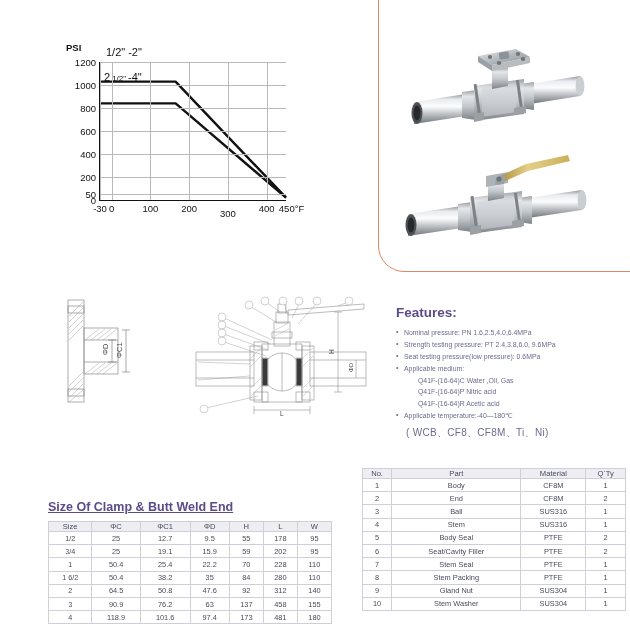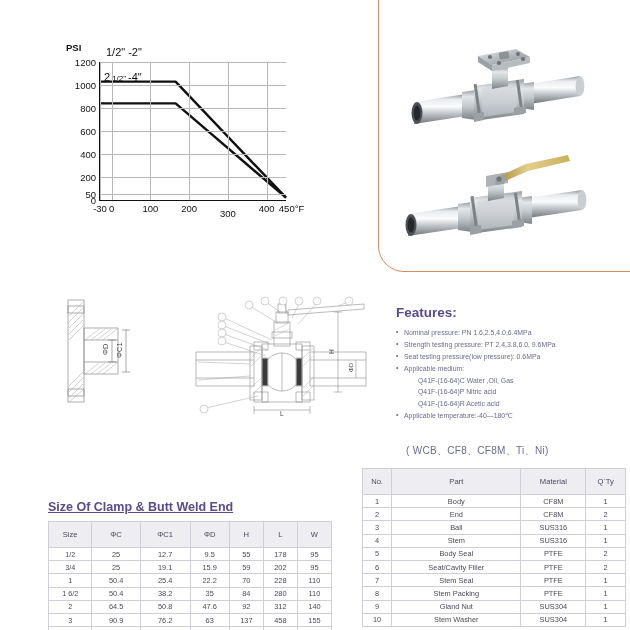--- a/index.html
+++ b/index.html
@@ -36,31 +36,31 @@
   #flange-dwg{left:60px;top:296px;}
   #assembly-dwg{left:188px;top:292px;}
 
   
   #features{left:396px;top:305px;width:232px;}
   #features h2{margin:0 0 7px 0;font-size:13.5px;color:#5b4b8a;font-weight:bold;}
   #features ul{margin:0;padding:0;list-style:none;}
   #features li{font-size:6.9px;color:#6b6b8f;line-height:1.72;position:relative;padding-left:8px;}
   #features li:before{content:"•";position:absolute;left:0;top:-1px;font-size:7px;}
   .sub{font-size:6.9px;color:#6b6b8f;line-height:1.72;padding-left:22px;}
-  #grades{margin-top:22px;font-size:10px;color:#6b6b8f;padding-left:10px;letter-spacing:.3px;}
+  #grades{margin-top:4px;font-size:10px;color:#6b6b8f;padding-left:10px;letter-spacing:.3px;}
 
   
   .tbl-title{font-weight:bold;color:#5b4b8a;}
   #size-block{left:48px;top:500px;width:284px;}
   #size-block .tbl-title{font-size:12.5px;margin-bottom:7px;text-decoration:underline;}
   #mat-block{left:362px;top:468px;width:264px;}
   #mat-block .tbl-title{font-size:12.5px;margin-bottom:7px;}
   table{border-collapse:collapse;width:100%;font-size:7.4px;color:#4a4a5e;}
   th,td{border:1px solid #cfcfda;text-align:center;padding:1.6px 0;font-weight:normal;}
-  thead th{background:#ededf2;color:#4a4a5e;font-size:7.6px;padding:8px 0;}
+  thead th{background:#ededf2;color:#4a4a5e;font-size:7.6px;padding:0 0;}
   #size-block td:first-child{font-size:7.2px;}
 </style>
 </head>
 <body>
 
 <div class="abs" id="photo-frame"></div>
 
 <div class="abs photo" id="photo-top" style="left:404px;top:40px;">
   <svg class="valve-svg" width="200" height="100" viewBox="0 0 200 100">
     <defs>

